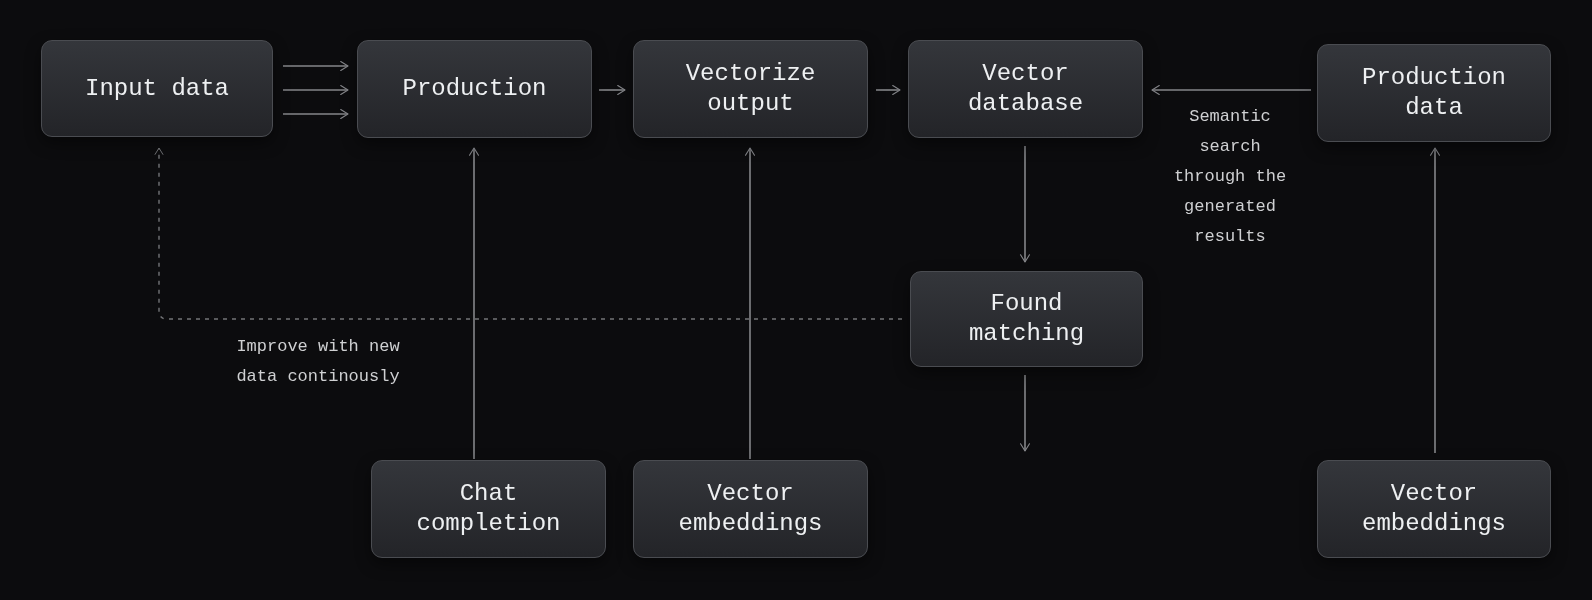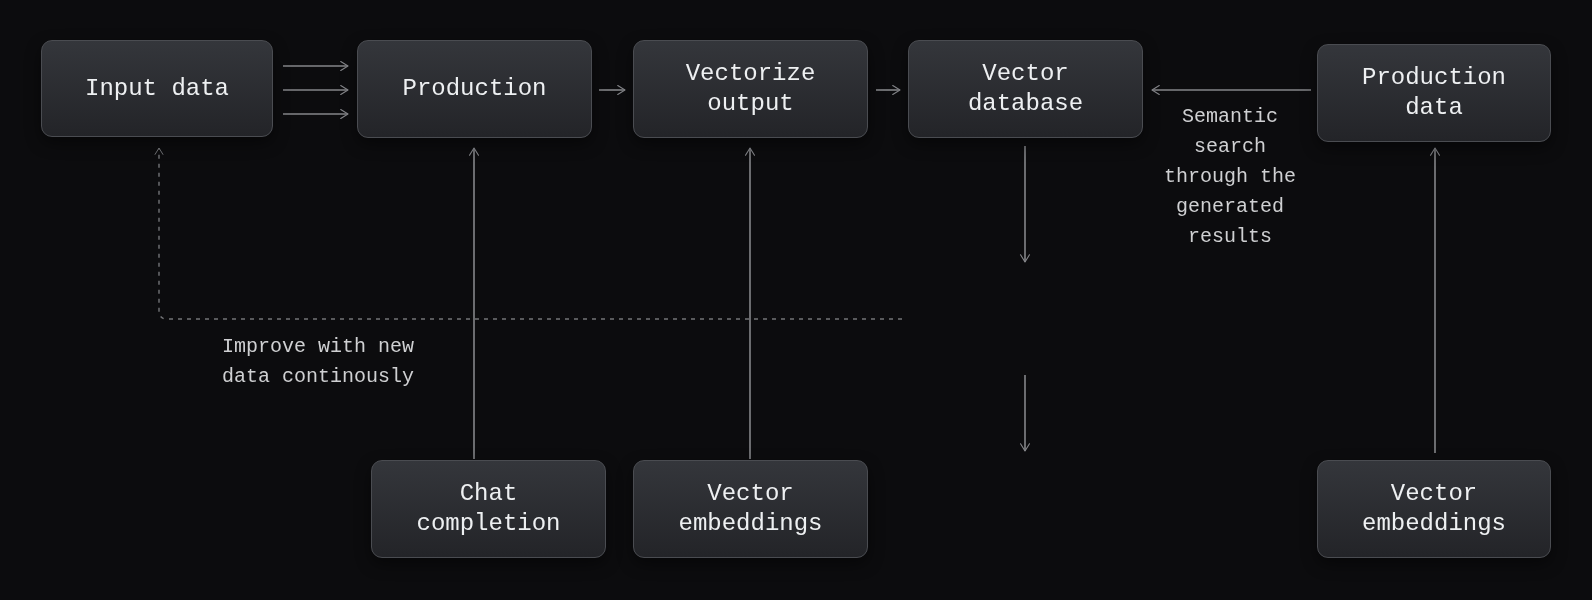--- a/index.html
+++ b/index.html
@@ -34,21 +34,21 @@
     border:1px solid var(--node-border);
     border-radius:11px;
     color:var(--node-text);
     font-size:24px;line-height:30px;
     box-shadow:0 6px 16px rgba(0,0,0,.45);
   }
   .note{
     position:absolute;
     text-align:center;white-space:pre-line;
     color:var(--annotation-text);
-    font-size:20px;line-height:30px;
+    font-size:17px;line-height:30px;
   }
 </style>
 </head>
 <body>
 
 <div class="canvas">
 
   <svg class="edges" viewBox="0 0 1592 600" xmlns="http://www.w3.org/2000/svg">
     <defs>
       <marker id="head" viewBox="0 0 10 10" refX="8" refY="5" markerWidth="7" markerHeight="7" orient="auto-start-reverse">
@@ -83,20 +83,22 @@
 
   <div class="node" style="left:633px;top:40px;width:235px;height:98px;">Vectorize
 output</div>
 
   <div class="node" style="left:908px;top:40px;width:235px;height:98px;">Vector
 database</div>
 
   <div class="node" style="left:1317px;top:44px;width:234px;height:98px;text-align:center;">Production
 data</div>
 
+  <div class="node" style="left:910px;top:271px;width:233px;height:96px;">Found
+matching</div>
 
   <div class="node" style="left:357px;top:460px;width:235px;height:98px;margin-left:14px;">Chat
 completion</div>
 
   <div class="node" style="left:633px;top:460px;width:235px;height:98px;">Vector
 embeddings</div>
 
 
   <div class="node" style="left:1317px;top:460px;width:234px;height:98px;">Vector
 embeddings</div>

